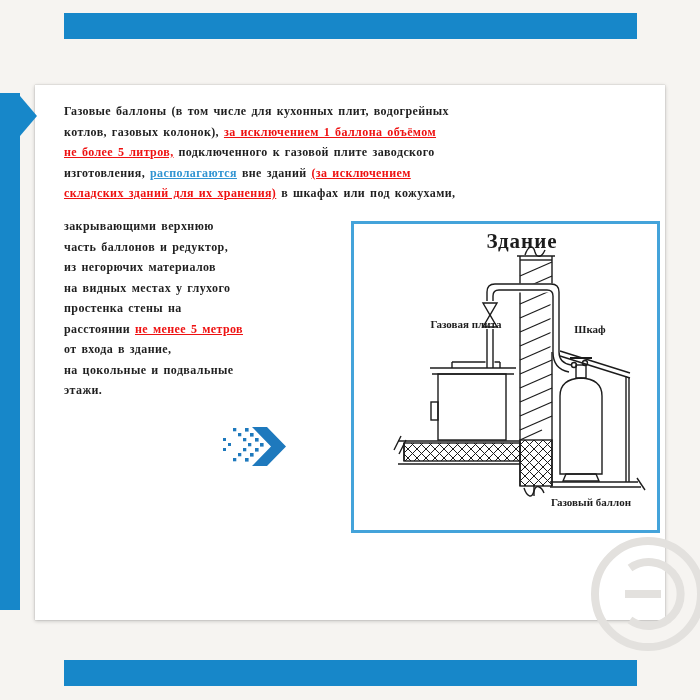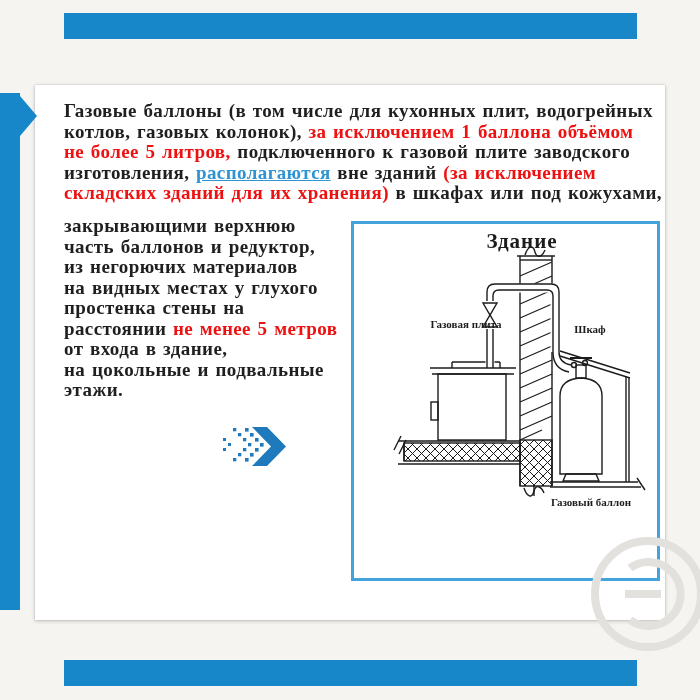--- a/index.html
+++ b/index.html
@@ -21,32 +21,32 @@
   
   .ribbon{position:absolute;left:0;top:93px;width:20px;height:517px;background:var(--accent);}
   .ribbon-arrow{
     position:absolute;left:20px;top:96px;width:0;height:0;
     border-top:20px solid transparent;border-bottom:20px solid transparent;
     border-left:17px solid var(--accent);
   }
   
   .para{
     position:absolute;left:64px;
-    font-weight:700;font-size:19px;line-height:20.5px;
+    font-weight:700;font-size:12px;line-height:20.5px;
     letter-spacing:.4px;word-spacing:1.5px;color:#1f1f1f;
     white-space:nowrap;
   }
   .para-a{top:101px;}
   .para-b{top:216px;}
   .seg-k{color:#1f1f1f;}
-  .seg-r{color:var(--red);}
+  .seg-r{color:var(--red);text-decoration:underline;}
   .seg-b{color:var(--blue-text);text-decoration:underline;}
   
   .diagram{
-    position:absolute;left:351px;top:221px;width:309px;height:360px;
+    position:absolute;left:351px;top:221px;width:309px;height:312px;
     box-sizing:border-box;border:3px solid var(--frame);
     background:#ffffff;
   }
   .diagram svg{position:absolute;left:0;top:0;}
   .dg-label{font-family:"Liberation Serif",serif;font-weight:700;fill:#1c1c1c;}
   
   .chevron{position:absolute;left:222px;top:420px;}
   
   .watermark{position:absolute;left:585px;top:528px;pointer-events:none;}
 </style>

